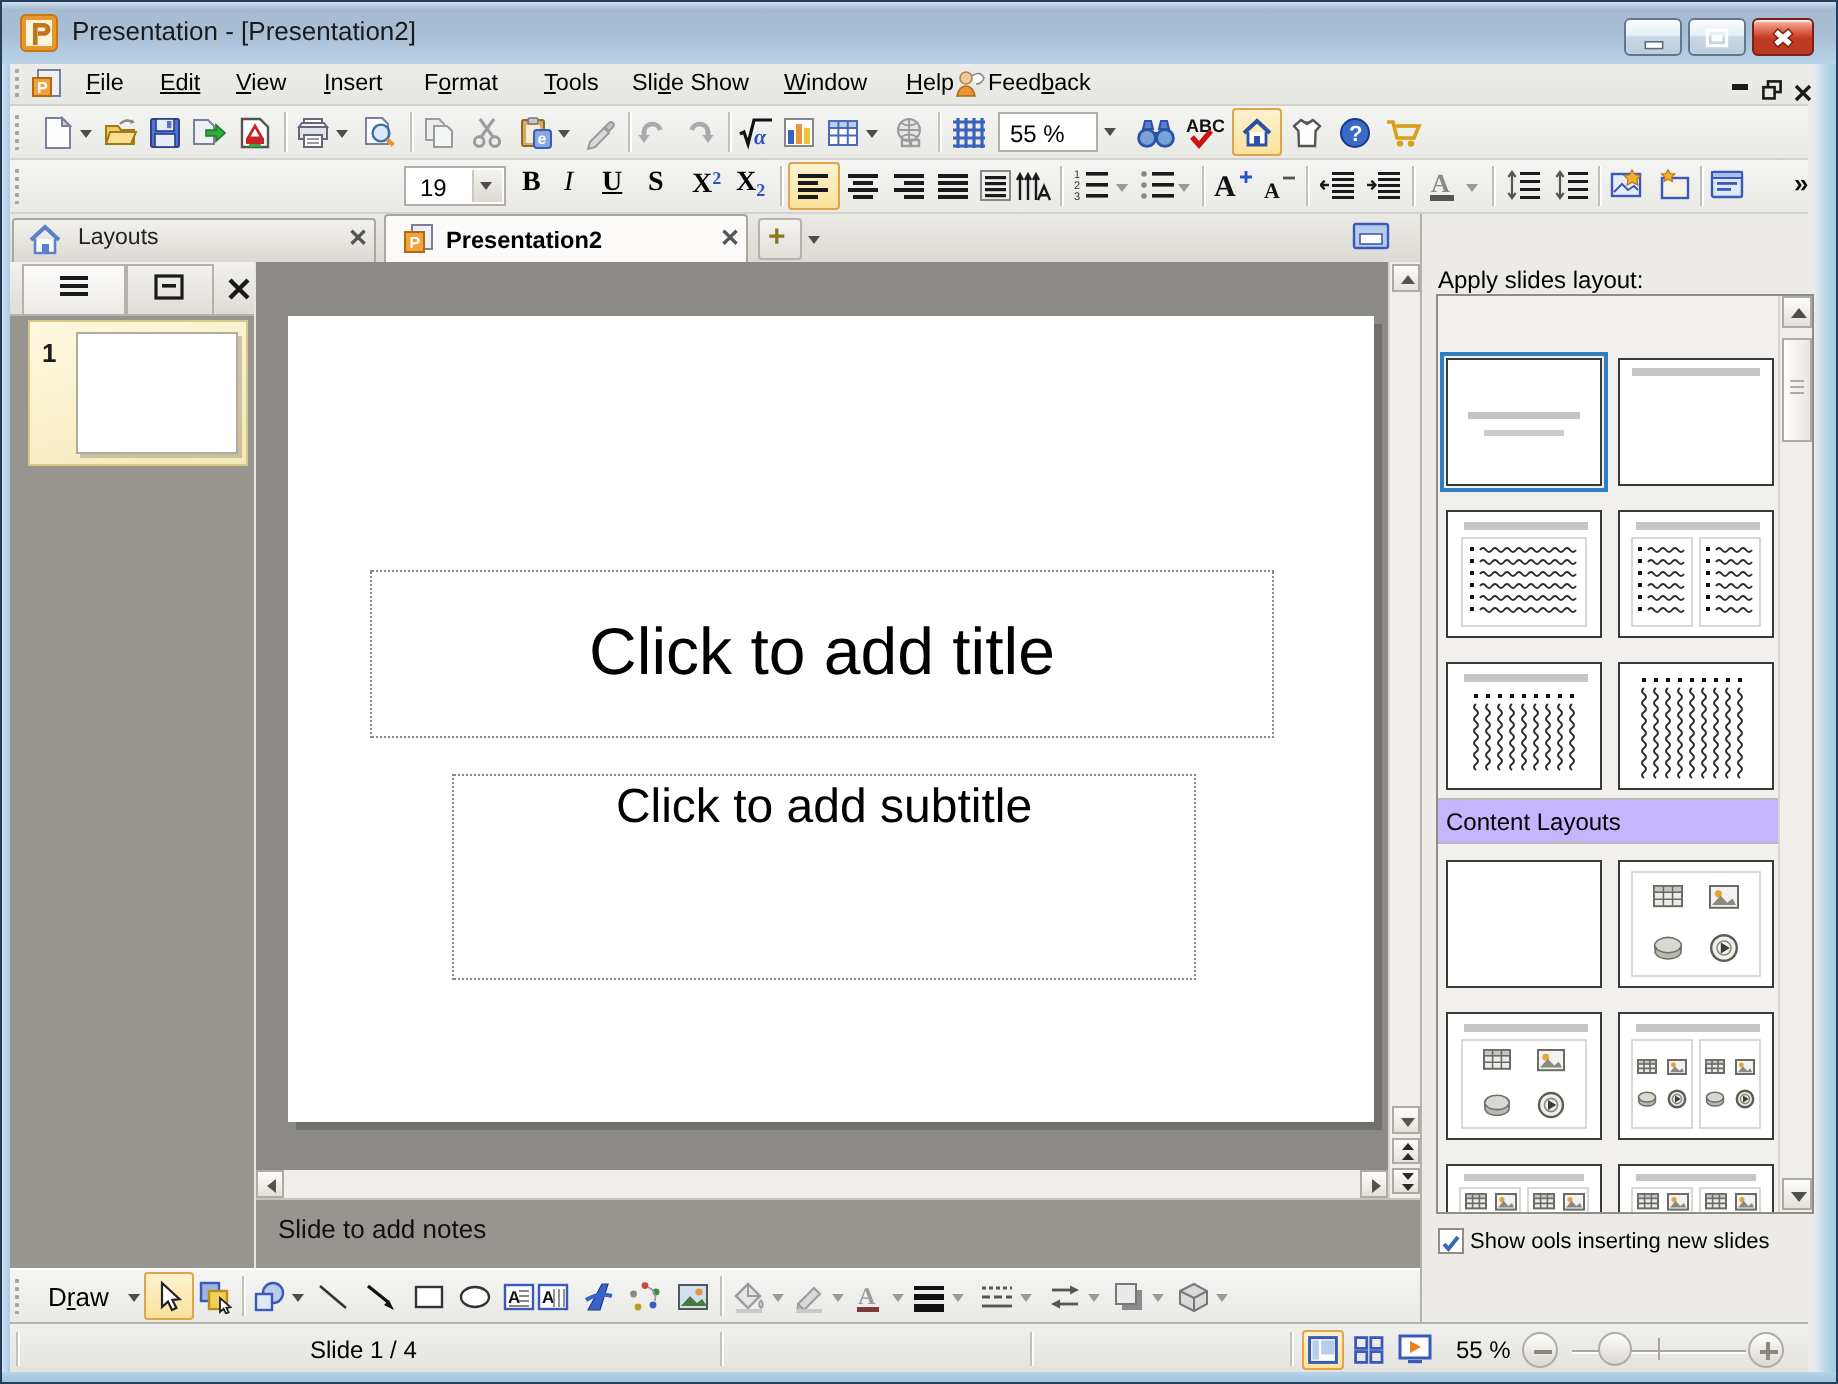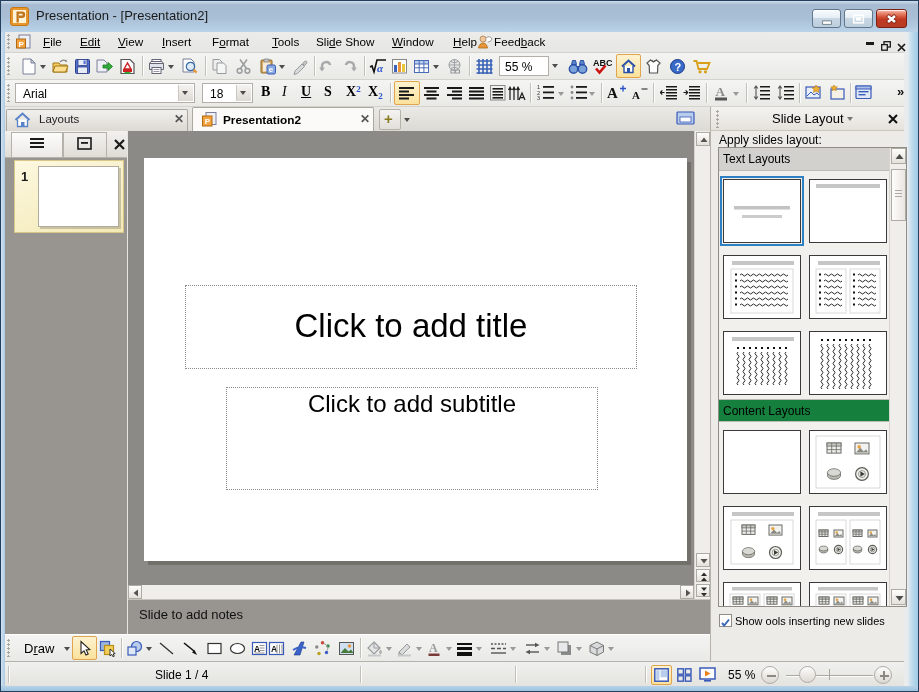--- a/index.html
+++ b/index.html
@@ -244,26 +244,22 @@
   <div class="abs" style="left:692px;top:5px;width:19px;height:17px;"><svg width="19" height="17" viewBox="0 0 19 17" style="">
         <path d="M1.5 3 h3 l2 8 h8.5 l2.5 -6 h-11" fill="none" stroke="#d8a018" stroke-width="1.8"></path>
         <path d="M5 5 h11" stroke="#d8a018" stroke-width="1.4"></path>
         <circle cx="8" cy="13.8" r="1.6" fill="#d8a018"></circle>
         <circle cx="13.5" cy="13.8" r="1.6" fill="#d8a018"></circle>
       </svg></div>
 </div>
 
 <div class="abs" id="toolbar2">
   <div class="grip"></div>
-  <div class="combo" style="left:15px;top:3px;width:180px;height:20px;">
-      <div style="position:absolute;left:7px;top:3px;">Arial</div>
-      <div class="ca"></div>
-    </div>
   <div class="combo" style="left:202px;top:3px;width:51px;height:20px;">
-      <div style="position:absolute;left:7px;top:3px;">18</div>
+      <div style="position:absolute;left:7px;top:3px;">19</div>
       <div class="ca"></div>
     </div>
   <div class="abs" style="left:261px;top:4px;font-size:14px;font-weight:bold;font-family:'Liberation Serif',serif;">B</div>
   <div class="abs" style="left:282px;top:4px;font-size:14px;font-style:italic;font-family:'Liberation Serif',serif;">I</div>
   <div class="abs" style="left:301px;top:4px;font-size:14px;font-weight:bold;text-decoration:underline;font-family:'Liberation Serif',serif;">U</div>
   <div class="abs" style="left:324px;top:4px;font-size:14px;font-weight:bold;font-family:'Liberation Serif',serif;">S</div>
   <div class="abs" style="left:346px;top:4px;font-size:14px;font-weight:bold;font-family:'Liberation Serif',serif;">X<span style="font-size:9px;color:#2a52c8;vertical-align:4px;">2</span></div>
   <div class="abs" style="left:368px;top:4px;font-size:14px;font-weight:bold;font-family:'Liberation Serif',serif;">X<span style="font-size:9px;color:#2a52c8;vertical-align:-3px;">2</span></div>
   <div class="sep" style="left:390px;"></div>
   <div class="hl abs" style="left:394px;top:1px;width:26px;height:24px;"></div>
@@ -471,35 +467,24 @@
         <path d="M9.5 7 L5 3.5 L5 10.5 Z" fill="#55534e"></path>
       </svg></div>
 </div>
 
 <div class="abs" id="notesbar">
   <div class="abs" style="left:11px;top:7px;font-size:13px;color:#111;">Slide to add notes</div>
 </div>
 
 <div class="abs" id="rightpanel">
 
-  <div class="abs" style="left:0;top:0;width:193px;height:24px;background:linear-gradient(#f4f3f0,#e5e2dc);border-bottom:1px solid #c9c6bf;box-sizing:border-box;">
-    <div class="grip" style="left:5px;top:3px;"></div>
-    <div class="abs" style="left:61px;top:4px;font-size:13px;color:#000;">Slide Layout</div>
-    <div class="dd" style="left:136px;top:10px;border-top-color:#777;"></div>
-    <svg class="abs" style="left:176px;top:6px;" width="12" height="12" viewBox="0 0 12 12">
-        <path d="M2 2 L10 10 M10 2 L2 10" stroke="#111" stroke-width="2"></path>
-      </svg>
-  </div>
   <div class="abs" style="left:8px;top:26px;font-size:12px;color:#000;">Apply slides layout:</div>
 
   <div class="abs" id="layoutlist" style="left:7px;top:40px;width:189px;height:460px;background:#f1f0ed;border:1px solid #908d86;box-sizing:border-box;overflow:hidden;">
-    <div class="abs" style="left:0;top:0;width:171px;height:23px;background:#d2d1ce;border-bottom:1px solid #bcbab5;box-sizing:border-box;">
-      <div class="abs" style="left:4px;top:4px;font-size:12px;color:#000;">Text Layouts</div>
-    </div>
-    <div class="abs" style="left:0;top:251px;width:171px;height:23px;background:#15803d;border-top:1px solid #bcbab5;border-bottom:1px solid #bcbab5;box-sizing:border-box;">
+    <div class="abs" style="left:0;top:251px;width:171px;height:23px;background:#c4b5fd;border-top:1px solid #bcbab5;border-bottom:1px solid #bcbab5;box-sizing:border-box;">
       <div class="abs" style="left:4px;top:4px;font-size:12px;color:#000;">Content Layouts</div>
     </div>
 
     <div id="lt-holder">
     <div class="abs" style="left:1px;top:28px;width:84px;height:70px;border:2px solid #2e80c2;box-sizing:border-box;"></div>
         <div class="abs lt" style="left:4px;top:31px;"><svg width="76" height="62" viewBox="0 0 76 62">
             <rect x="10" y="26" width="56" height="3.5" fill="#c3c3c3"></rect>
             <rect x="18" y="35" width="40" height="3" fill="#cccccc"></rect>
           </svg></div>
     <div class="abs lt" style="left:90px;top:31px;"><svg width="76" height="62" viewBox="0 0 76 62">

